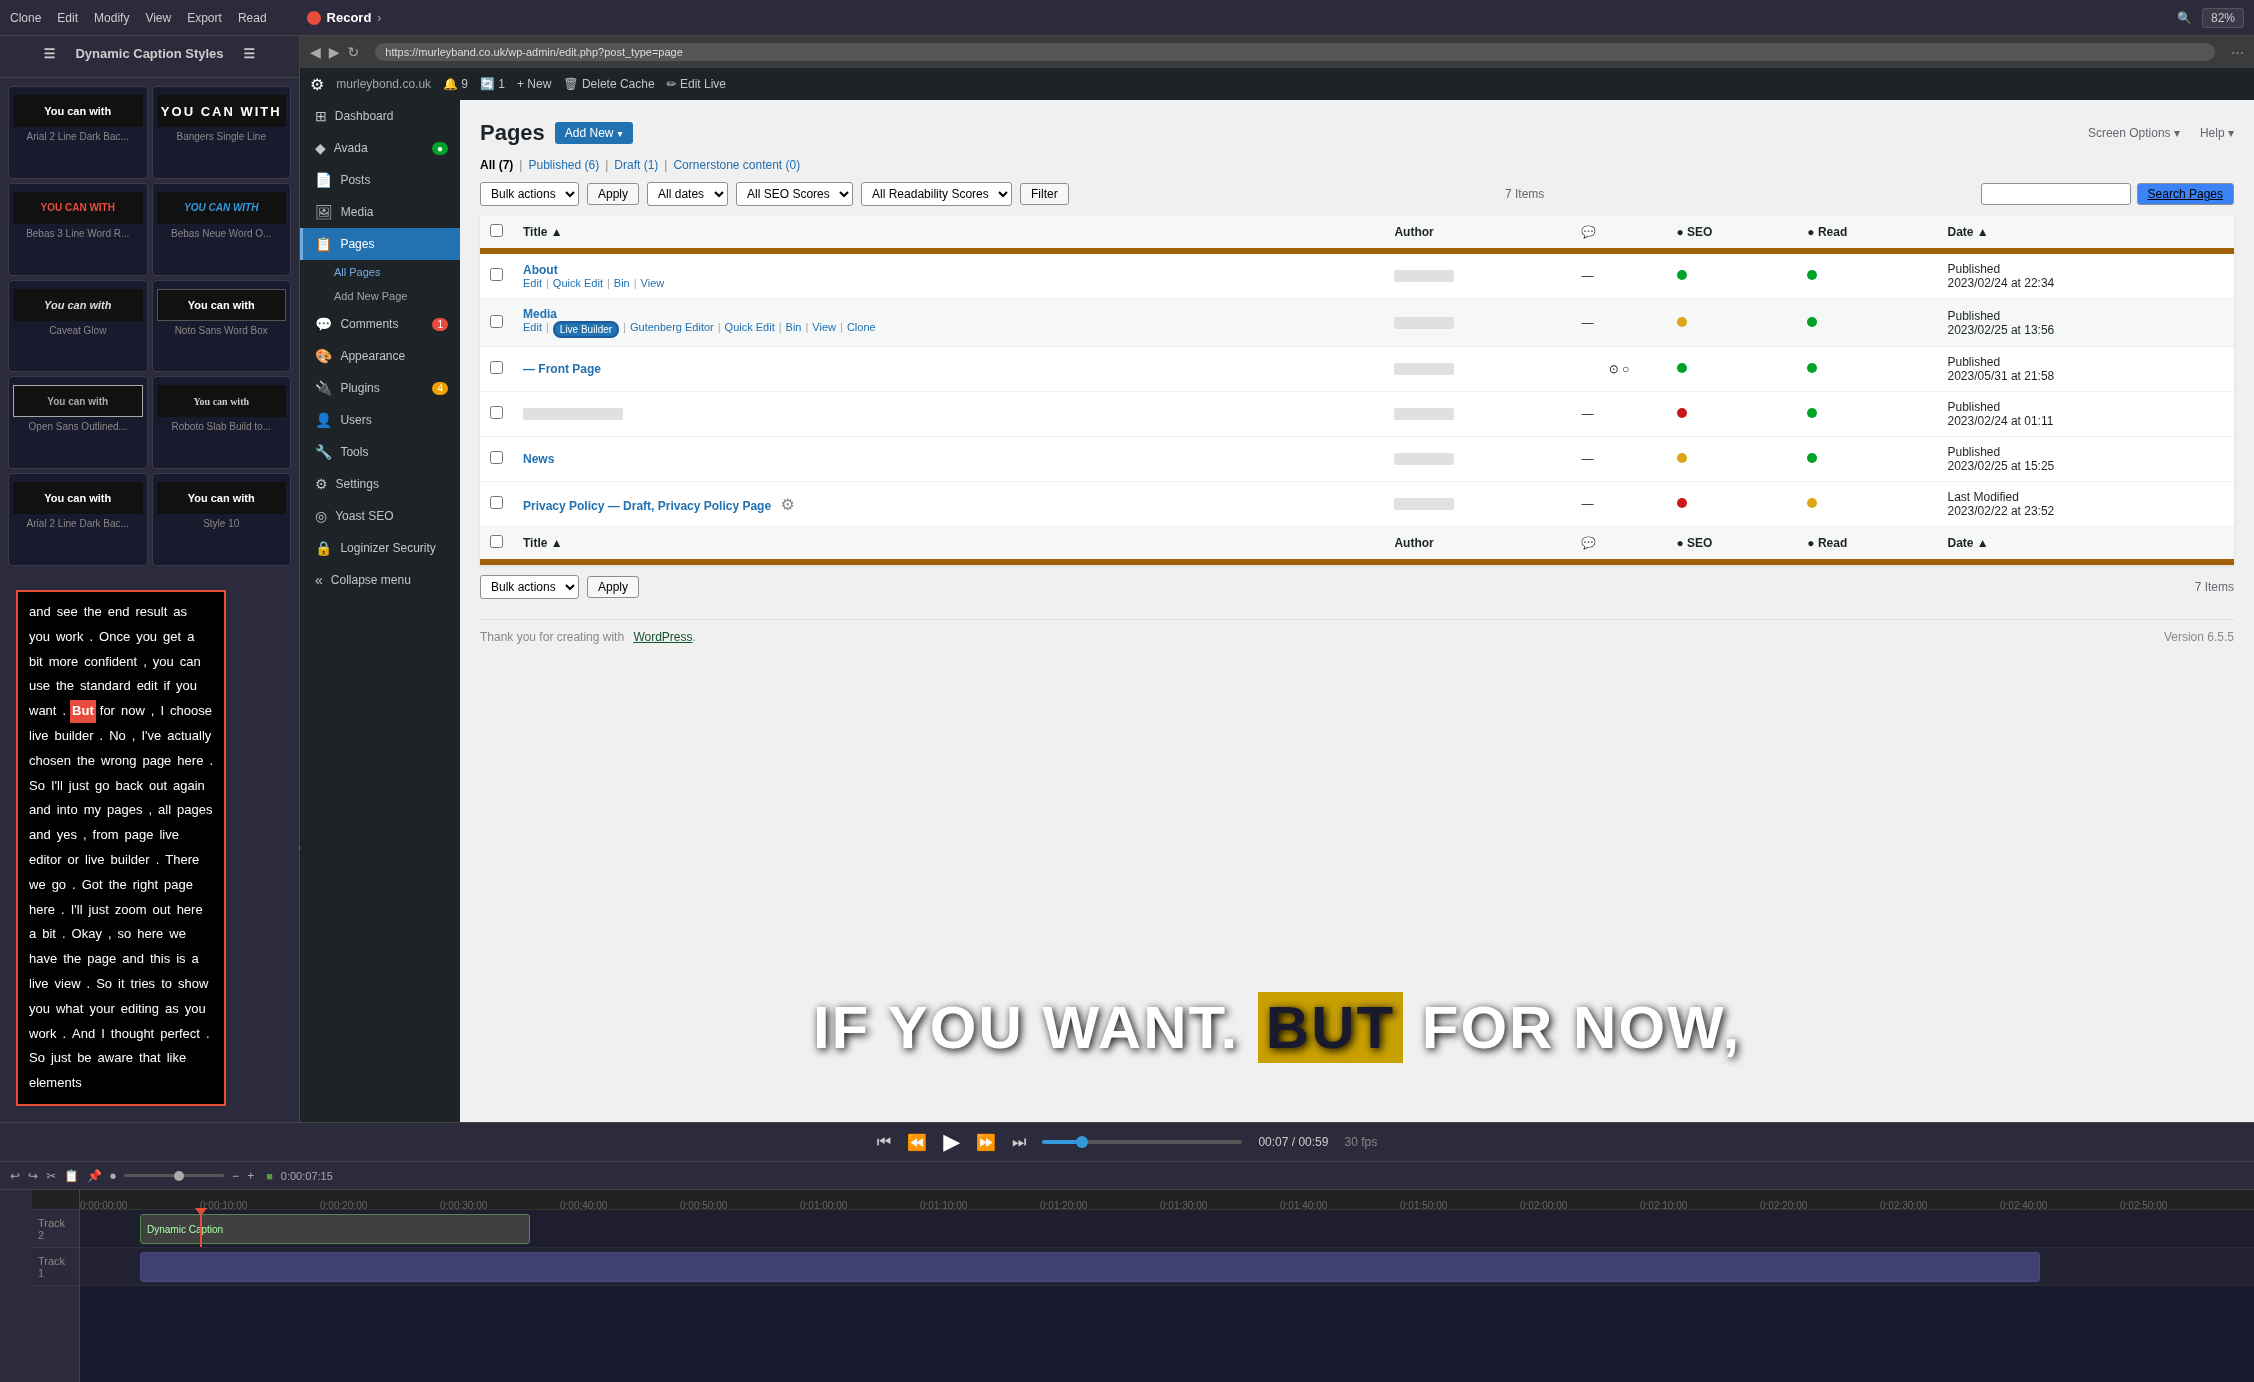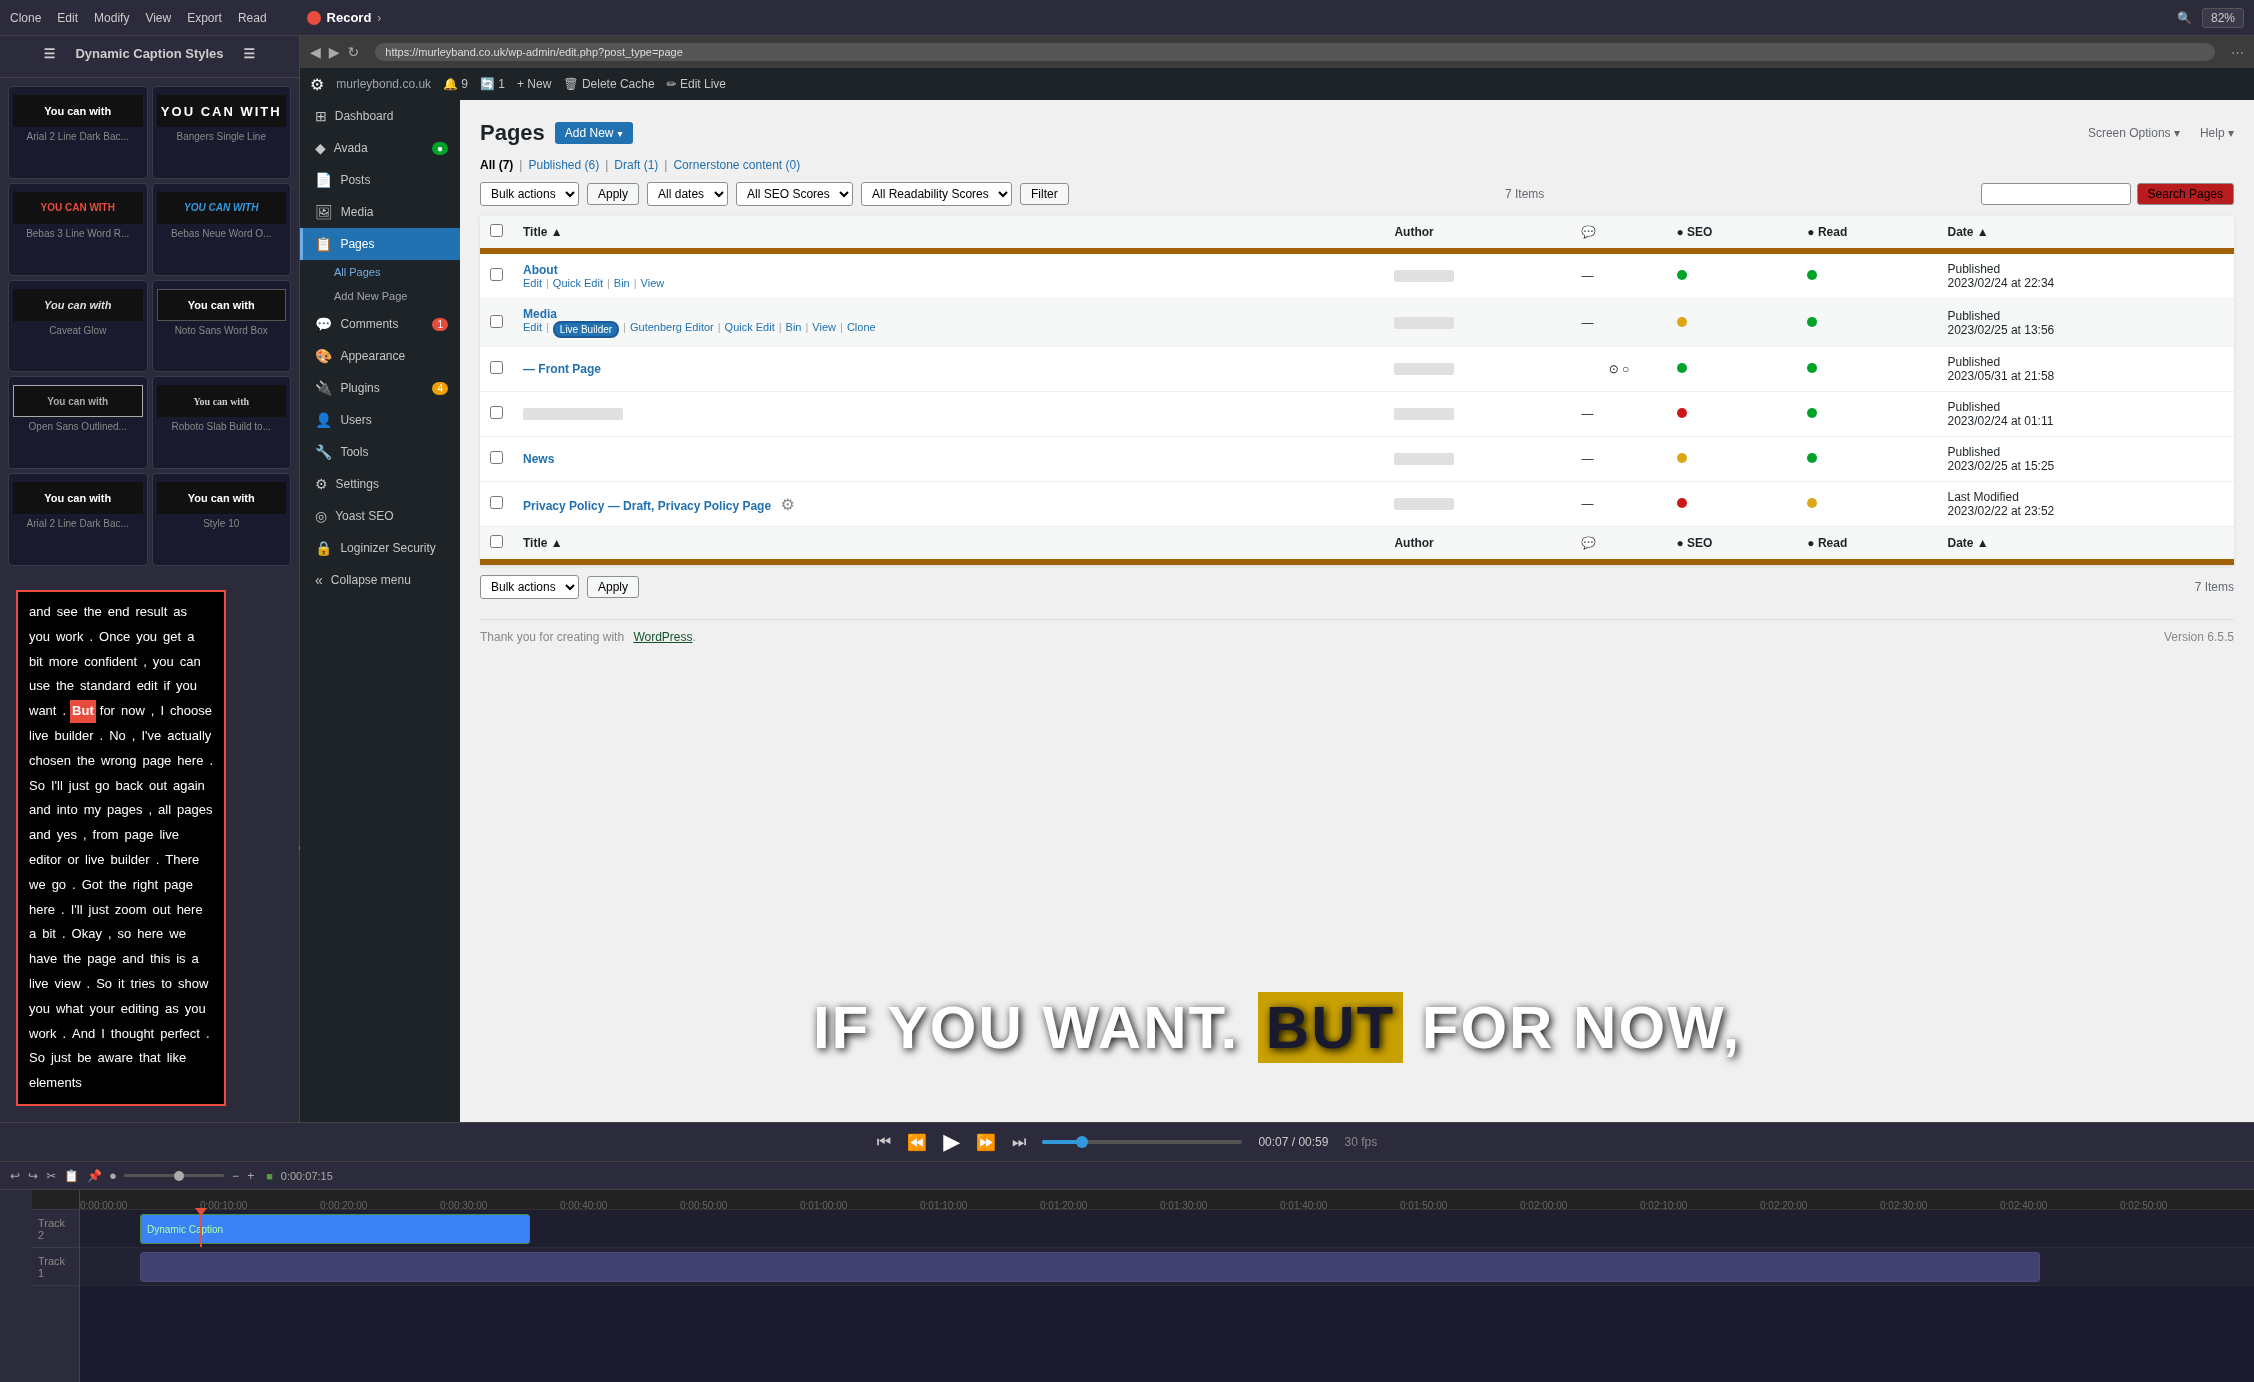--- a/index.html
+++ b/index.html
@@ -71,21 +71,21 @@
     .pages-sublinks { display: flex; gap: 6px; margin-bottom: 10px; font-size: 12px; color: #2271b1; }
     .pages-sublinks span { cursor: pointer; }
     .pages-sublinks span.active { color: #000; font-weight: bold; text-decoration: none; }
     .pages-sublinks .sep { color: #888; }
 
     .pages-filters { display: flex; gap: 8px; align-items: center; margin-bottom: 10px; }
     .filter-select { border: 1px solid #8c8f94; background: #fff; padding: 3px 6px; font-size: 12px; border-radius: 3px; cursor: pointer; }
     .filter-btn { background: #f6f7f7; border: 1px solid #8c8f94; padding: 3px 10px; font-size: 12px; border-radius: 3px; cursor: pointer; }
     .search-pages-area { margin-left: auto; display: flex; gap: 6px; align-items: center; }
     .search-pages-input { border: 1px solid #8c8f94; padding: 3px 8px; font-size: 12px; border-radius: 3px; width: 150px; }
-    .search-pages-btn { background: #b91c1c; border: 1px solid #8c8f94; padding: 3px 10px; font-size: 12px; border-radius: 3px; cursor: pointer; }
+    .search-pages-btn { background: #3b82f6; border: 1px solid #8c8f94; padding: 3px 10px; font-size: 12px; border-radius: 3px; cursor: pointer; text-decoration: underline; }
     .items-count { font-size: 12px; color: #646970; margin-left: auto; }
 
     
     .pages-table { width: 100%; border-collapse: collapse; background: #fff; box-shadow: 0 1px 3px rgba(0,0,0,0.1); }
     .pages-table th { background: #f6f7f7; border-bottom: 6px solid #a16207; padding: 8px 10px; text-align: left; font-size: 12px; color: #1d2327; font-weight: 600; }
     .pages-table td { border-bottom: 1px solid #f0f0f1; padding: 8px 10px; font-size: 12px; color: #1d2327; vertical-align: middle; }
     .page-title-link { color: #2271b1; font-weight: 600; cursor: pointer; }
     .page-actions { font-size: 11px; color: #2271b1; display: none; gap: 4px; }
     .page-actions span { cursor: pointer; }
     .page-actions .sep { color: #aaa; }
@@ -125,21 +125,21 @@
     .track-label { height: 38px; border-bottom: 1px solid #3a3a4a; padding: 10px 6px; color: #888; font-size: 11px; display: flex; align-items: center; gap: 4px; }
     .track-label.time-label { height: 20px; background: #222; color: #666; font-size: 10px; justify-content: center; padding: 2px; }
 
     #tracks-area { flex: 1; overflow-x: auto; position: relative; }
     #time-ruler { height: 20px; background: #222; display: flex; align-items: center; padding: 0 5px; border-bottom: 1px solid #333; }
     .time-tick { color: #666; font-size: 10px; position: absolute; }
     #track-rows { position: relative; }
     .track-row { height: 38px; border-bottom: 1px solid #2a2a3a; position: relative; background: #1e1e2e; }
     .track-row:nth-child(even) { background: #1a1a28; }
     .track-clip { position: absolute; top: 4px; height: 30px; border-radius: 3px; display: flex; align-items: center; padding: 0 6px; font-size: 10px; overflow: hidden; cursor: pointer; }
-    .track-clip.green-clip { background: #3b82f6; border: 1px solid #4a8a4a; color: #aaffaa; }
+    .track-clip.green-clip { background: #404040; border: 1px solid #4a8a4a; color: #aaffaa; }
     .track-clip.audio-clip { background: #2a2a4a; border: 1px solid #4a4a7a; }
     .audio-waveform { width: 100%; height: 100%; background: repeating-linear-gradient(90deg, #3a3a6a 0px, #5a5a9a 1px, #3a3a6a 2px); opacity: 0.7; }
     
     .playhead { position: absolute; top: 0; height: 100%; width: 2px; background: #e74c3c; z-index: 10; }
     .playhead-marker { position: absolute; top: -2px; left: -5px; width: 0; height: 0; border-left: 6px solid transparent; border-right: 6px solid transparent; border-top: 8px solid #e74c3c; }
   </style>
 </head>
 <body>
 
 <div id="topbar">

